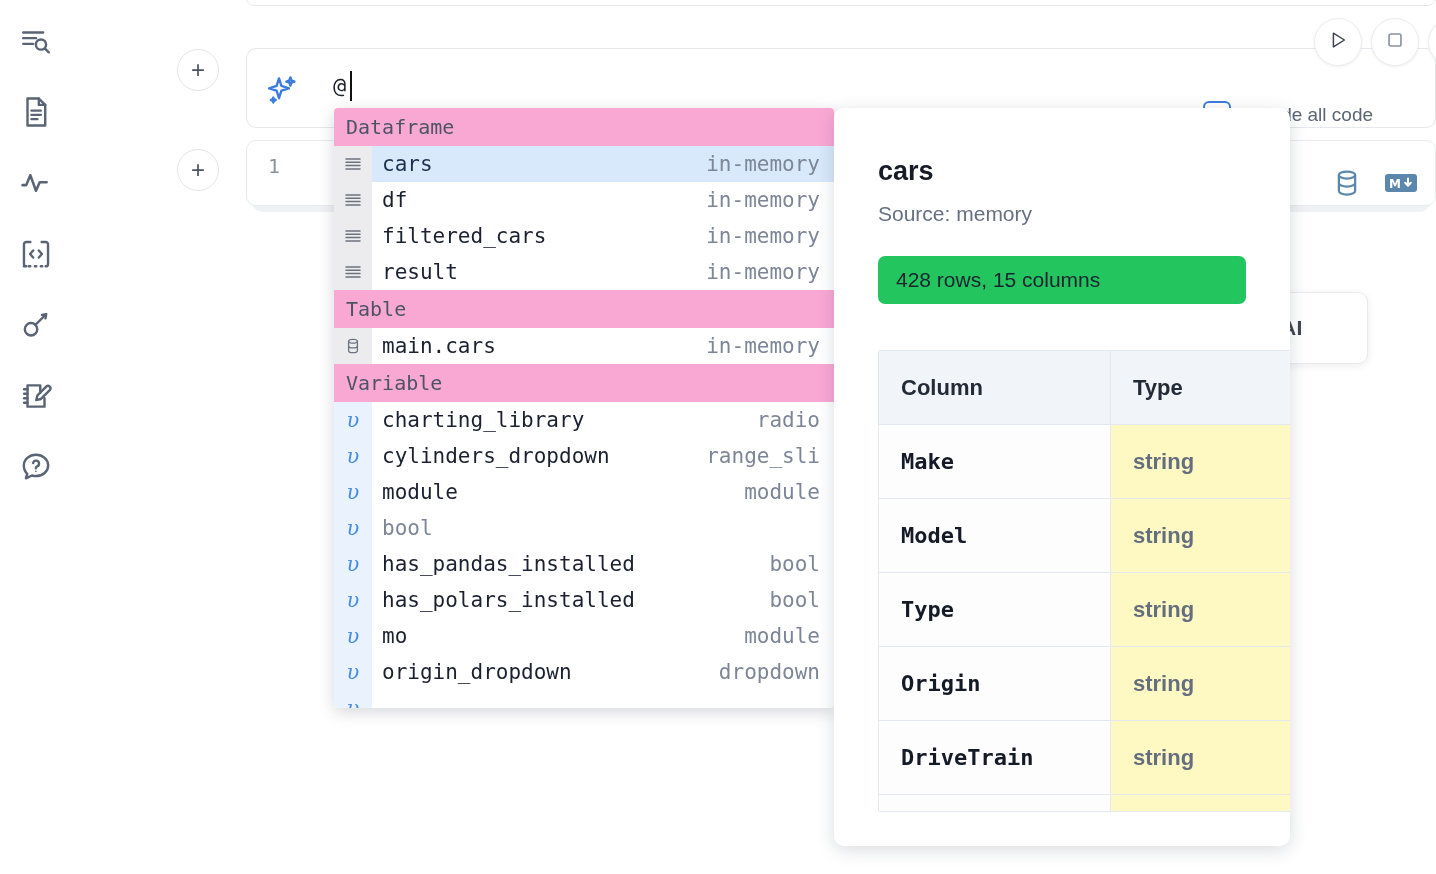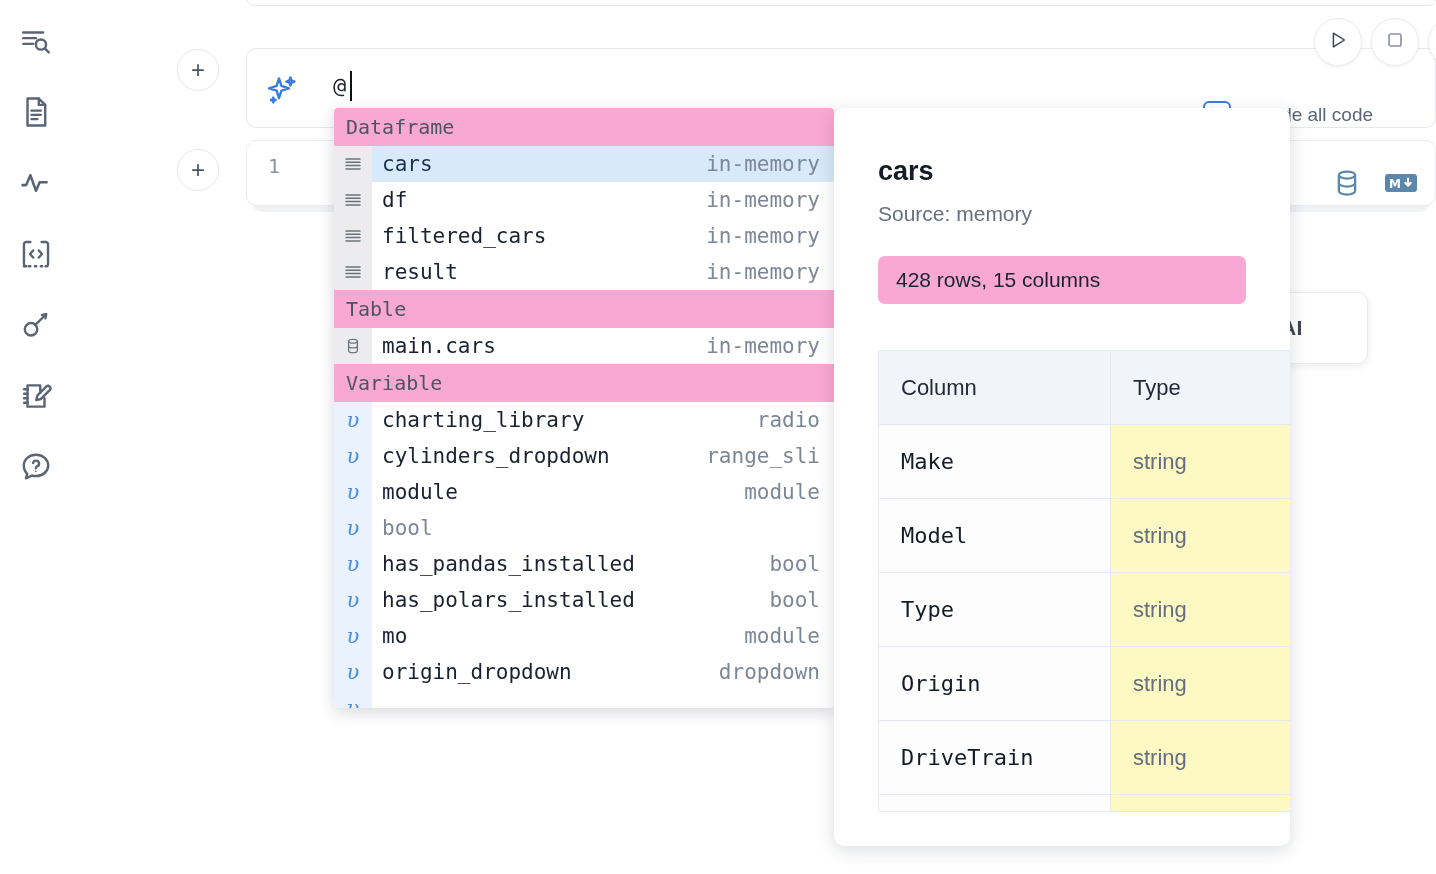--- a/index.html
+++ b/index.html
@@ -151,27 +151,27 @@
   .doc-title {
     position: absolute; left: 44px; top: 48px;
     font-size: 27px; font-weight: 700; color: #161b26;
   }
   .doc-source {
     position: absolute; left: 44px; top: 94px;
     font-size: 21px; color: #67707f; text-align: right;
   }
   .doc-badge {
     position: absolute; left: 44px; top: 148px; width: 368px; height: 48px;
-    background: #f9a8d4; border-radius: 7px;
+    background: #22c55e; border-radius: 7px;
     display: flex; align-items: center; padding-left: 18px;
     font-size: 21px; color: #1b2230;
   }
   .doc-table {
     position: absolute; left: 44px; top: 242px; width: 436px; height: 462px;
-    border: 1px solid #e4e9f0; border-radius: 2px; overflow: hidden;
+    border: 1px solid #e4e9f0; border-radius: 2px; overflow: hidden; font-weight: bold;
   }
   .dt-row { display: flex; height: 74px; border-bottom: 1px solid #e4e9f0; }
   .dt-head { background: #f1f4f8; }
   .dt-head .dt-c { font-family: "Liberation Sans", sans-serif; font-size: 22px; color: #232a38; }
   .dt-c {
     display: flex; align-items: center; padding-left: 22px;
     font-family: "DejaVu Sans Mono", monospace; font-size: 22px; color: #141a26;
   }
   .dt-c1 { width: 232px; border-right: 1px solid #e4e9f0; background: #fdfdfe; }
   .dt-head .dt-c1 { background: #f1f4f8; }

